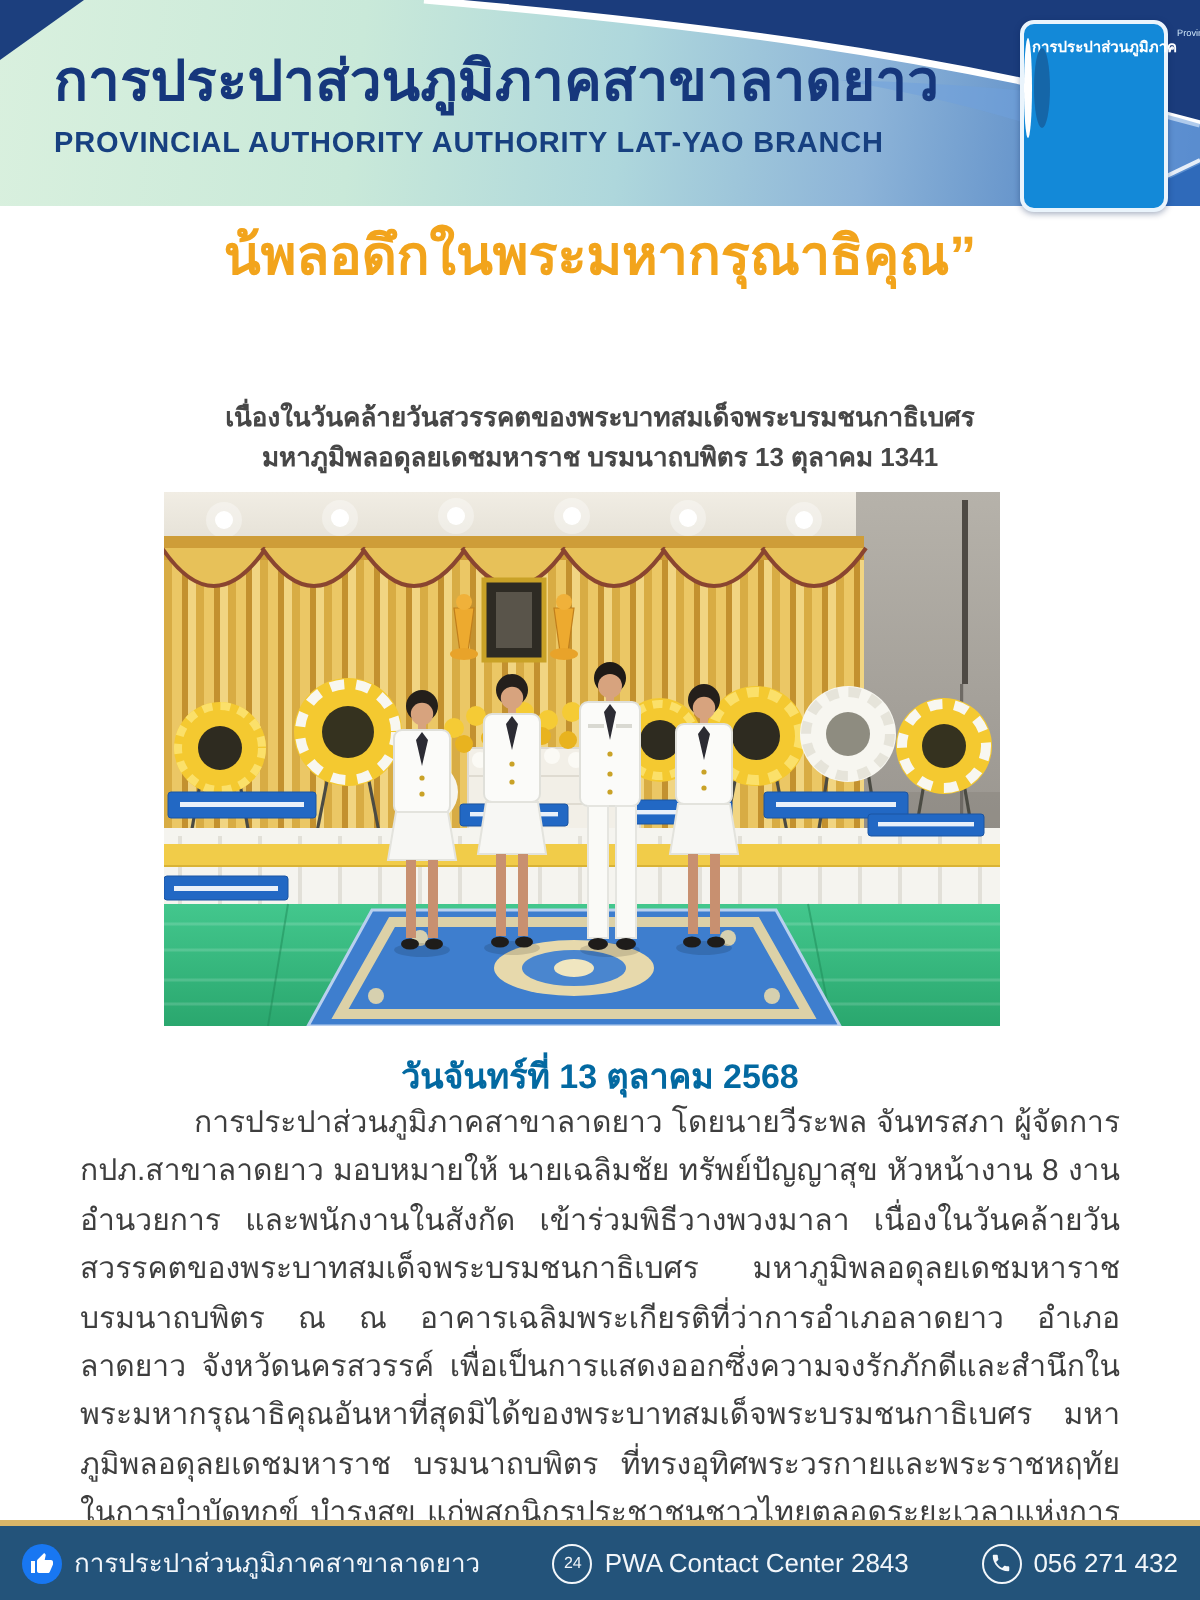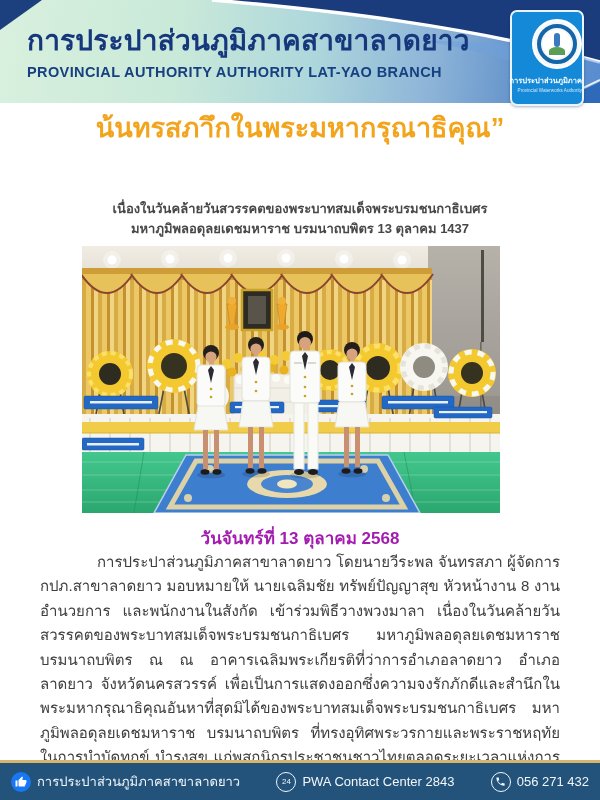--- a/index.html
+++ b/index.html
@@ -8,21 +8,21 @@
 
   
   .header{position:absolute;top:0;left:0;width:600px;height:103px;
           background:linear-gradient(97deg,#d9f0de 0%,#c9e9d9 30%,#aed7dc 52%,#8db4d8 72%,#3e74be 100%);}
   .header-waves{position:absolute;inset:0;}
   .header-titles{position:absolute;left:27px;top:24px;z-index:3;}
   .title-th{font-size:28px;font-weight:bold;color:#16377c;line-height:34px;letter-spacing:.2px;}
   .title-en{margin-top:6px;font-size:14.5px;font-weight:bold;color:#174080;letter-spacing:.4px;}
   .logo-badge{position:absolute;right:16px;top:10px;width:70px;height:92px;z-index:3;
               background:#1389d8;border:2px solid #eaf4fc;border-radius:7px;
-              display:flex;flex-direction:column;align-items:flex-end;box-shadow:0 1px 3px rgba(0,30,80,.35);}
+              display:flex;align-items:flex-start;box-shadow:0 1px 3px rgba(0,30,80,.35);}
   .logo-emblem{margin-top:7px;width:46px;height:46px;border-radius:50%;background:#f4f8fb;
                border:2px solid #ffffff;position:relative;}
   .logo-ring{position:absolute;inset:3px;border-radius:50%;border:4px solid #1566a8;}
   .logo-core{position:absolute;inset:9px;border-radius:50%;background:#ffffff;overflow:hidden;}
   .logo-mound{position:absolute;left:6px;right:6px;bottom:3px;height:8px;border-radius:50% 50% 0 0;background:#5a9e55;}
   .logo-figure{position:absolute;left:50%;top:3px;width:6px;height:14px;margin-left:-3px;
                background:#3a79c0;border-radius:3px;}
   .logo-text-th{margin-top:5px;font-size:7.5px;font-weight:bold;color:#ffffff;white-space:nowrap;}
   .logo-text-en{margin-top:2px;font-size:4.6px;color:#cfe6f8;white-space:nowrap;}
 
@@ -31,21 +31,21 @@
             font-weight:bold;font-size:27px;line-height:44px;}
   .subheadline{position:absolute;top:199px;left:0;width:600px;text-align:center;color:#474747;
                font-size:13px;line-height:19.5px;font-weight:bold;}
 
   
   .photo{position:absolute;left:82px;top:246px;width:418px;height:267px;overflow:hidden;background:#efece4;}
   .photo svg{display:block;}
 
   
   .date-heading{position:absolute;top:524px;left:0;width:600px;text-align:center;
-                color:#a21caf;font-size:17px;font-weight:bold;}
+                color:#0369a1;font-size:17px;font-weight:bold;}
   .body-text{position:absolute;top:550px;left:40px;width:520px;color:#3e3e3e;
              font-size:15px;line-height:24.4px;text-align:justify;text-indent:57px;margin:0;}
 
   
   .footer{position:absolute;left:0;bottom:0;width:600px;height:40px;background:#23537a;
           border-top:3px solid #d8b568;display:flex;align-items:center;
           justify-content:space-between;padding:0 11px;box-sizing:border-box;}
   .footer-item{display:flex;align-items:center;gap:6px;color:#f2f6fa;font-size:13px;white-space:nowrap;}
   .icon-fb{width:20px;height:20px;border-radius:50%;background:#1877f2;display:flex;
            align-items:center;justify-content:center;flex:0 0 auto;}
@@ -82,25 +82,25 @@
           <div class="logo-figure"></div>
           <div class="logo-mound"></div>
         </div>
       </div>
       <div class="logo-text-th">การประปาส่วนภูมิภาค</div>
       <div class="logo-text-en">Provincial Waterworks Authority</div>
     </div>
   </div>
 
   <div class="headline">
-    <div>น้นทรสภาึกในพระมหากรุณาธิคุณ”</div>
+    <div>น้พลอดึกในพระมหากรุณาธิคุณ”</div>
   </div>
   <div class="subheadline">
     <div>เนื่องในวันคล้ายวันสวรรคตของพระบาทสมเด็จพระบรมชนกาธิเบศร</div>
-    <div>มหาภูมิพลอดุลยเดชมหาราช บรมนาถบพิตร 13 ตุลาคม 1437</div>
+    <div>มหาภูมิพลอดุลยเดชมหาราช บรมนาถบพิตร 13 ตุลาคม 1341</div>
   </div>
 
   <div class="photo">
     <svg width="418" height="267" viewBox="0 0 418 267">
       <defs>
         <linearGradient id="ceil" x1="0" y1="0" x2="0" y2="1">
           <stop offset="0" stop-color="#f1ede4"></stop>
             <stop offset="1" stop-color="#e2ded3"></stop>
         </linearGradient>
         <linearGradient id="wallG" x1="0" y1="0" x2="0" y2="1">

